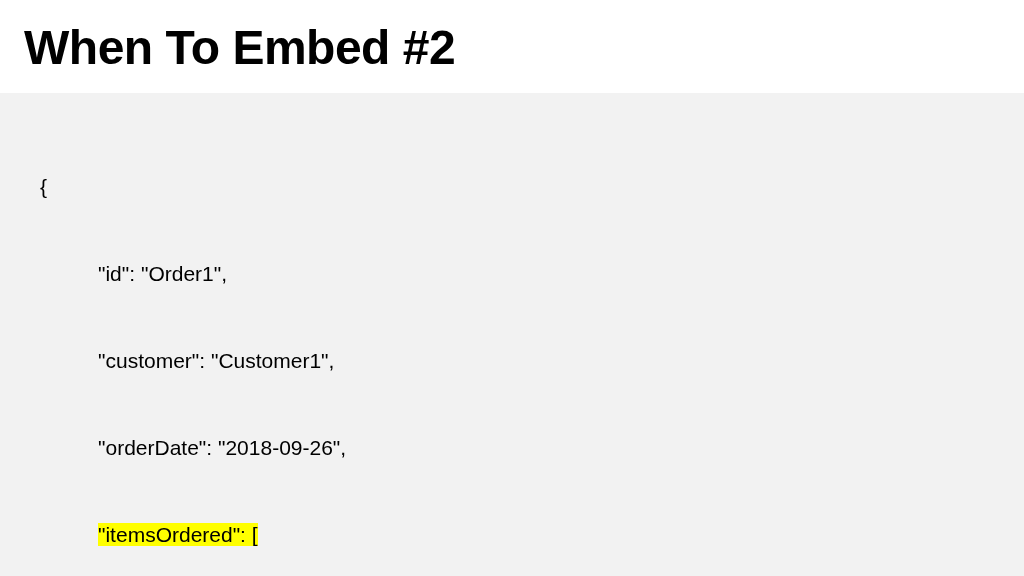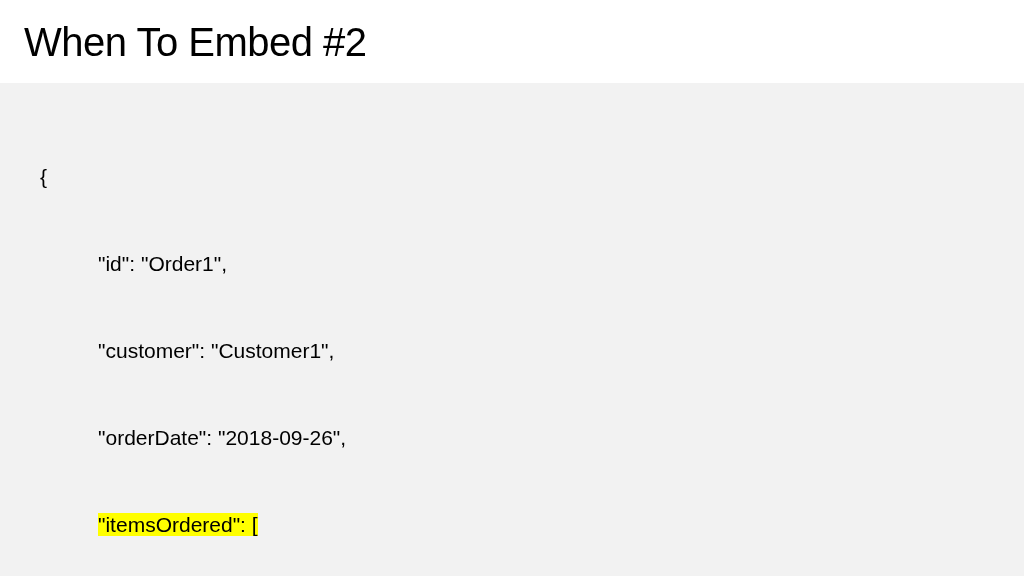--- a/index.html
+++ b/index.html
@@ -12,22 +12,22 @@
       height: 576px;
       font-family: Arial, Helvetica, sans-serif;
       background: #ffffff;
       color: #000000;
     }
     .header {
       background: #ffffff;
       padding: 20px 24px 18px 24px;
     }
     .title {
-      font-size: 40px;
-      font-weight: 400;
+      font-size: 48px;
+      font-weight: 700;
       letter-spacing: -0.5px;
     }
     .content {
       background: #f2f2f2;
       padding: 22px 40px 22px 40px;
       min-height: 477px;
     }
     .subtitle {
       font-size: 24px;
       font-weight: 400;

